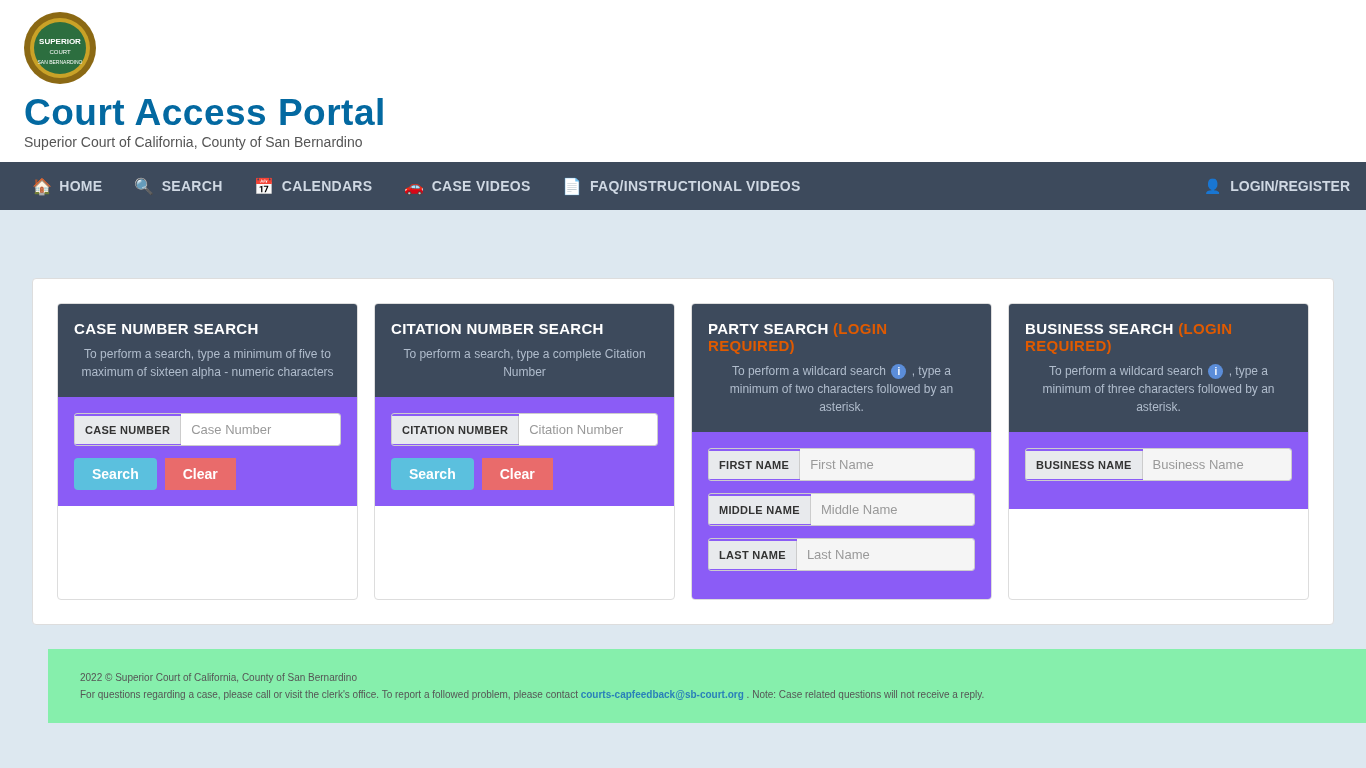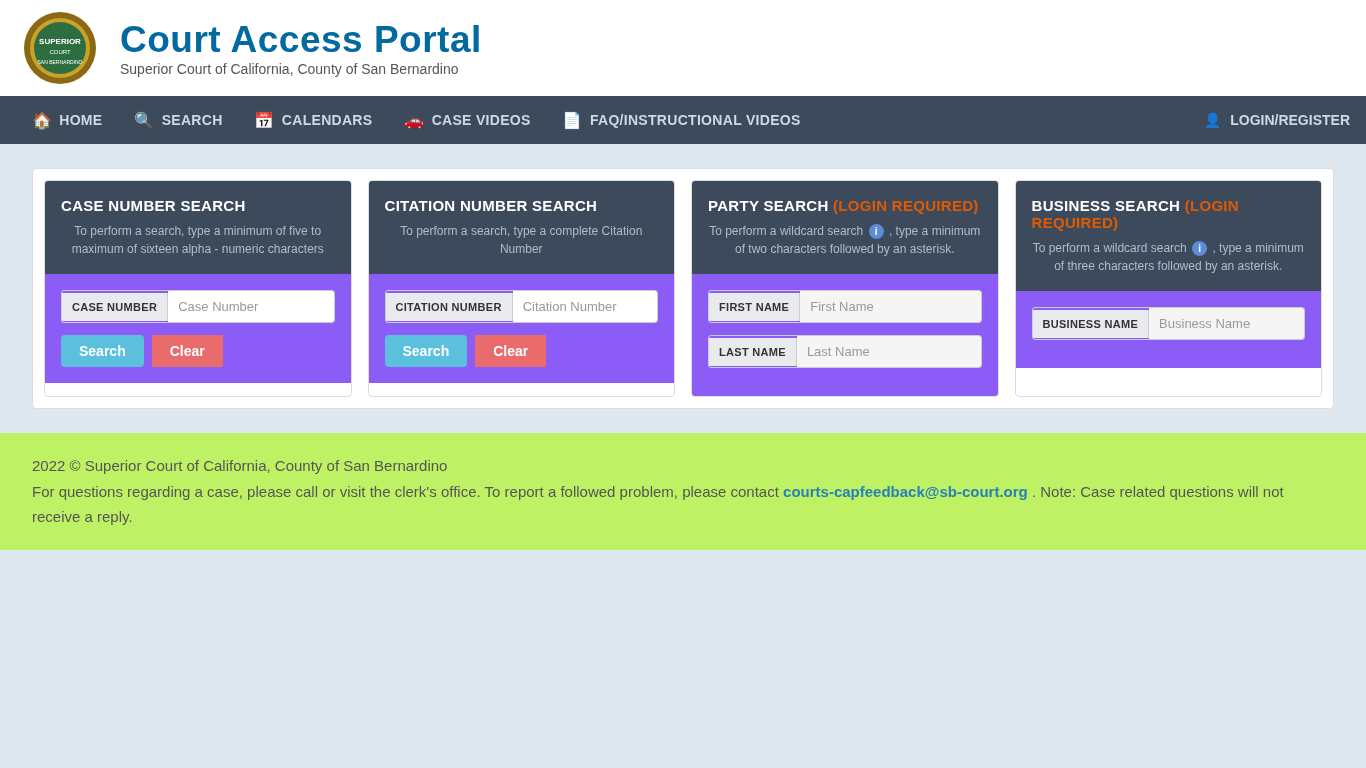--- a/index.html
+++ b/index.html
@@ -3,22 +3,22 @@
   <meta charset="utf-8">
   <style>
     * { box-sizing: border-box; margin: 0; padding: 0; }
     body { font-family: Arial, sans-serif; background: #dde8f0; min-height: 768px; }
 
     
     .header {
       background: #fff;
       padding: 12px 24px;
       display: flex;
-      align-items: center;
-      gap: 24px;
+      gap: 8px;
+      flex-direction: column;
     }
     .header-logo {
       width: 72px;
       height: 72px;
       border-radius: 50%;
       background: #8B6914;
       display: flex;
       align-items: center;
       justify-content: center;
       overflow: hidden;
@@ -79,23 +79,24 @@
     }
 
     
     .main-content {
       padding: 24px 32px;
     }
     .search-container {
       background: #fff;
       border: 1px solid #ddd;
       border-radius: 4px;
-      padding: 11px;
+      padding: 24px;
       display: flex;
       gap: 16px;
+      margin-top: 44px;
     }
 
     
     .search-card {
       flex: 1;
       border: 1px solid #ddd;
       border-radius: 4px;
       overflow: hidden;
     }
     .card-header {
@@ -184,25 +185,26 @@
     }
 
     
     .login-required {
       color: #e05a00;
       font-weight: 700;
     }
 
     
     .footer {
-      background: #bef264;
+      background: #86efac;
       padding: 20px 32px;
-      font-size: 15px;
+      font-size: 10px;
       color: #555;
       line-height: 1.7;
+      margin-left: 48px;
     }
     .footer a {
       color: #2980b9;
       text-decoration: none;
       font-weight: bold;
     }
 
     
     .info-icon {
       display: inline-flex;
@@ -315,20 +317,24 @@
           <span class="info-icon">i</span>
           <span>, type a minimum of two characters followed by an asterisk.</span>
         </p>
       </div>
       <div class="card-body">
         <div class="input-group">
           <span class="input-label">FIRST NAME</span>
           <input class="input-field input-field-disabled" type="text" placeholder="First Name" style="">
         </div>
         <div class="input-group">
+          <span class="input-label">MIDDLE NAME</span>
+          <input class="input-field input-field-disabled" type="text" placeholder="Middle Name" style="">
+        </div>
+        <div class="input-group">
           <span class="input-label">LAST NAME</span>
           <input class="input-field input-field-disabled" type="text" placeholder="Last Name" style="">
         </div>
       </div>
     </div>
 
     <div class="search-card">
       <div class="card-header">
         <h3>
           <span>BUSINESS SEARCH</span>

